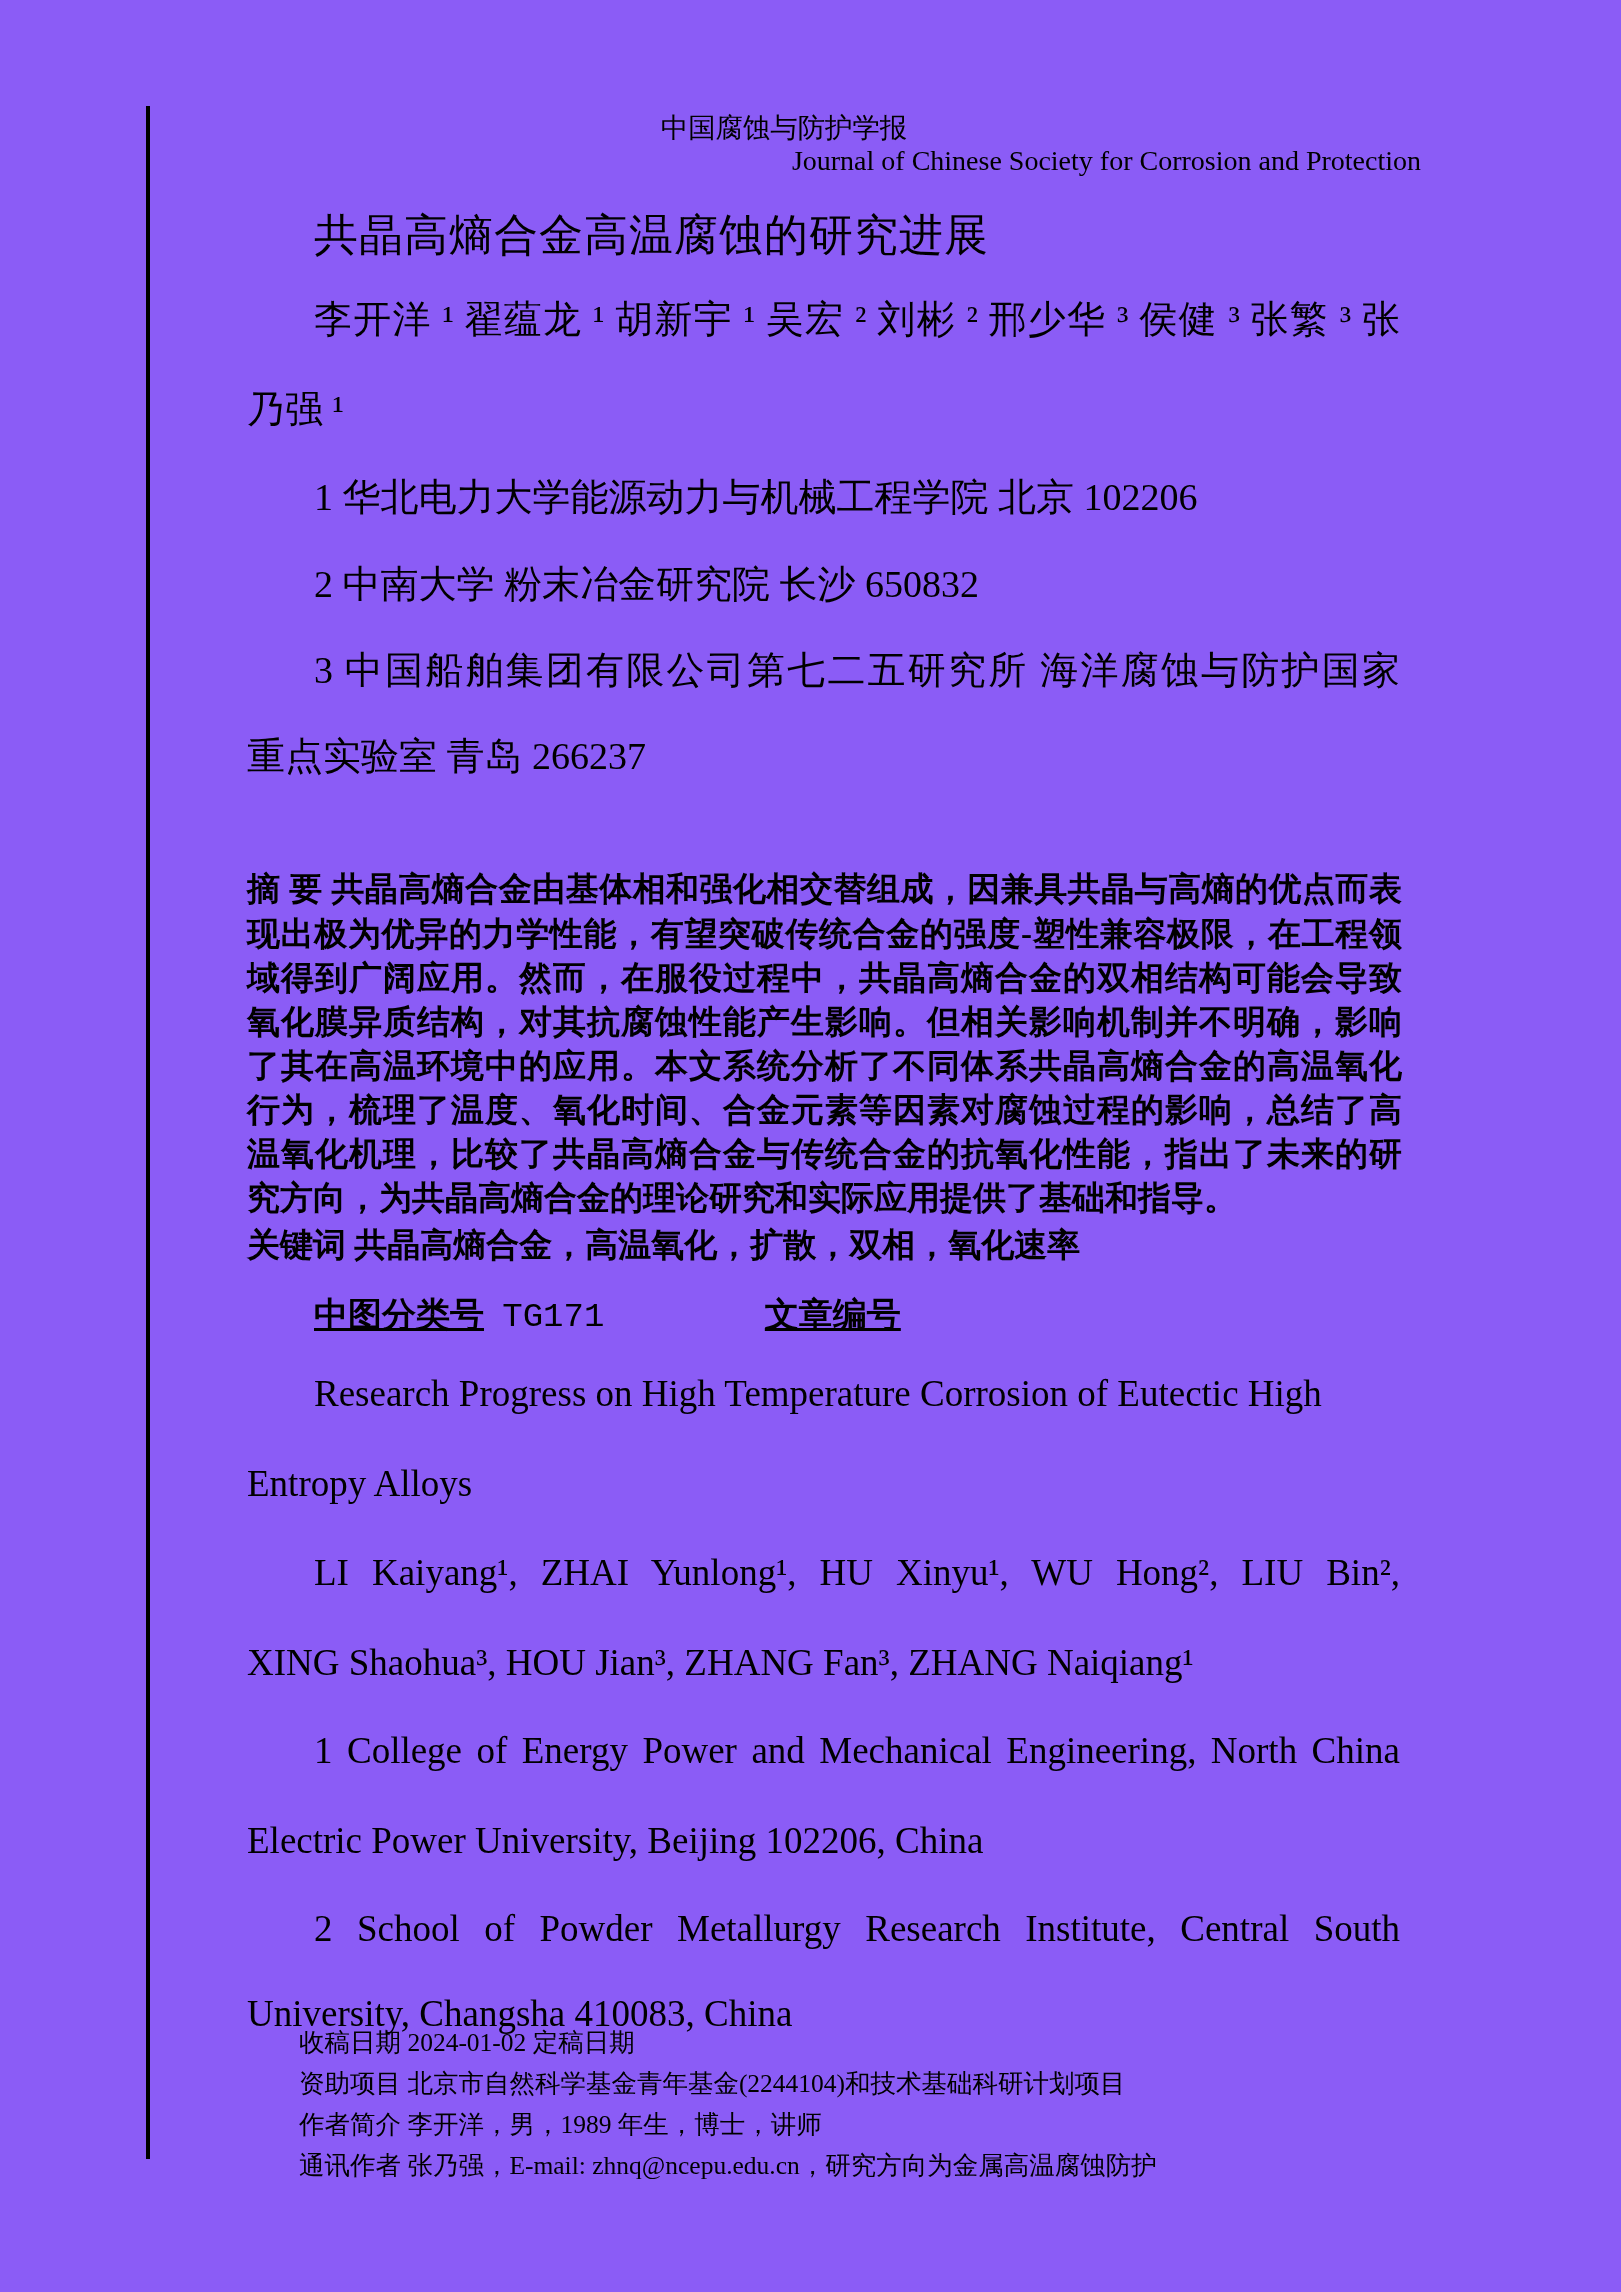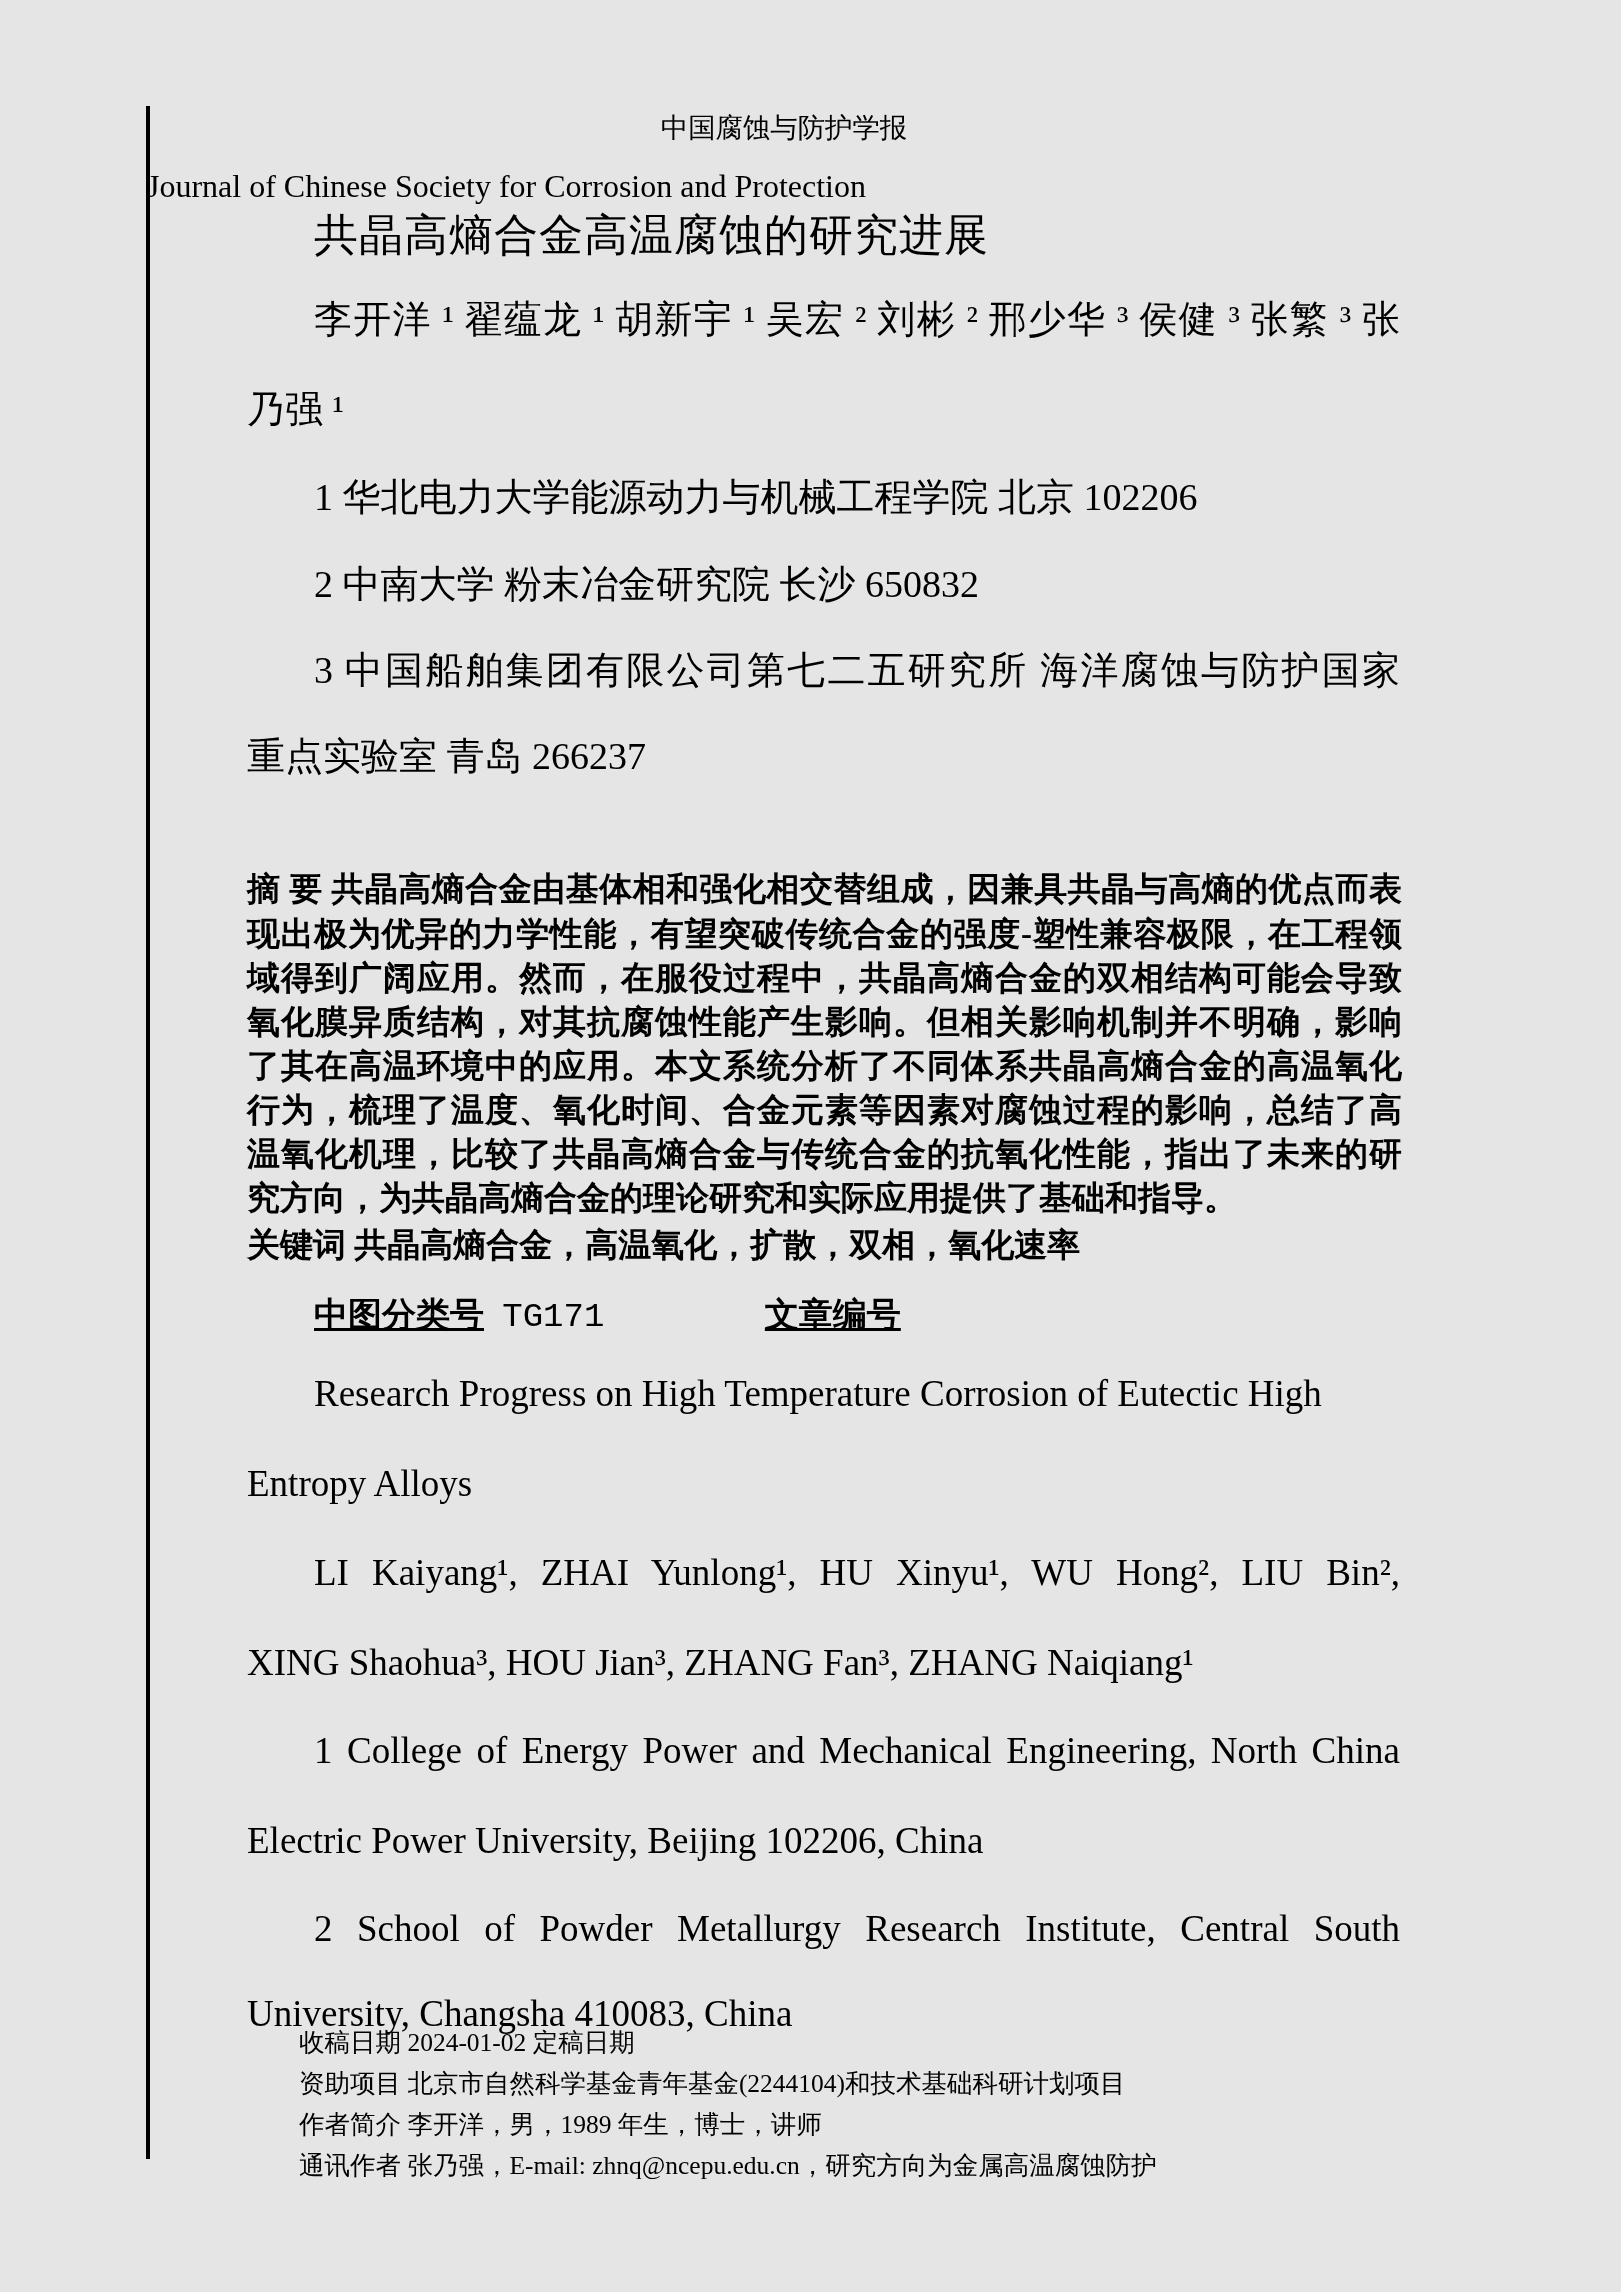--- a/index.html
+++ b/index.html
@@ -4,21 +4,21 @@
 <style>
   html, body {
     margin: 0;
     padding: 0;
     background: #ffffff;
   }
   .page {
     position: relative;
     width: 1621px;
     height: 2293px;
-    background: #e5e5e5;
+    background: #8b5cf6;
     color: #000000;
     overflow: hidden;
     font-family: "Liberation Serif", "DejaVu Serif", serif;
   }
   .vline {
     position: absolute;
     left: 146px;
     top: 106px;
     width: 3.9px;
     height: 2053px;
@@ -26,21 +26,21 @@
   }
   .abs { position: absolute; white-space: nowrap; }
   .blk { position: absolute; white-space: normal; }
 
   .hdr-cn {
     left: 147px; top: 110px; width: 1274px;
     font-size: 27.4px; text-align: center;
   }
   .hdr-en {
     left: 147px; top: 145px; width: 1274px;
-    font-size: 32px; text-align: left; margin-top: 23px;
+    font-size: 28px; text-align: right;
   }
   .title-cn {
     left: 314px; top: 206px;
     font-size: 44px; letter-spacing: 1px;
   }
   .cn-line { font-size: 38px; }
   .jl {
     white-space: normal;
     text-align: justify;
     text-align-last: justify;

